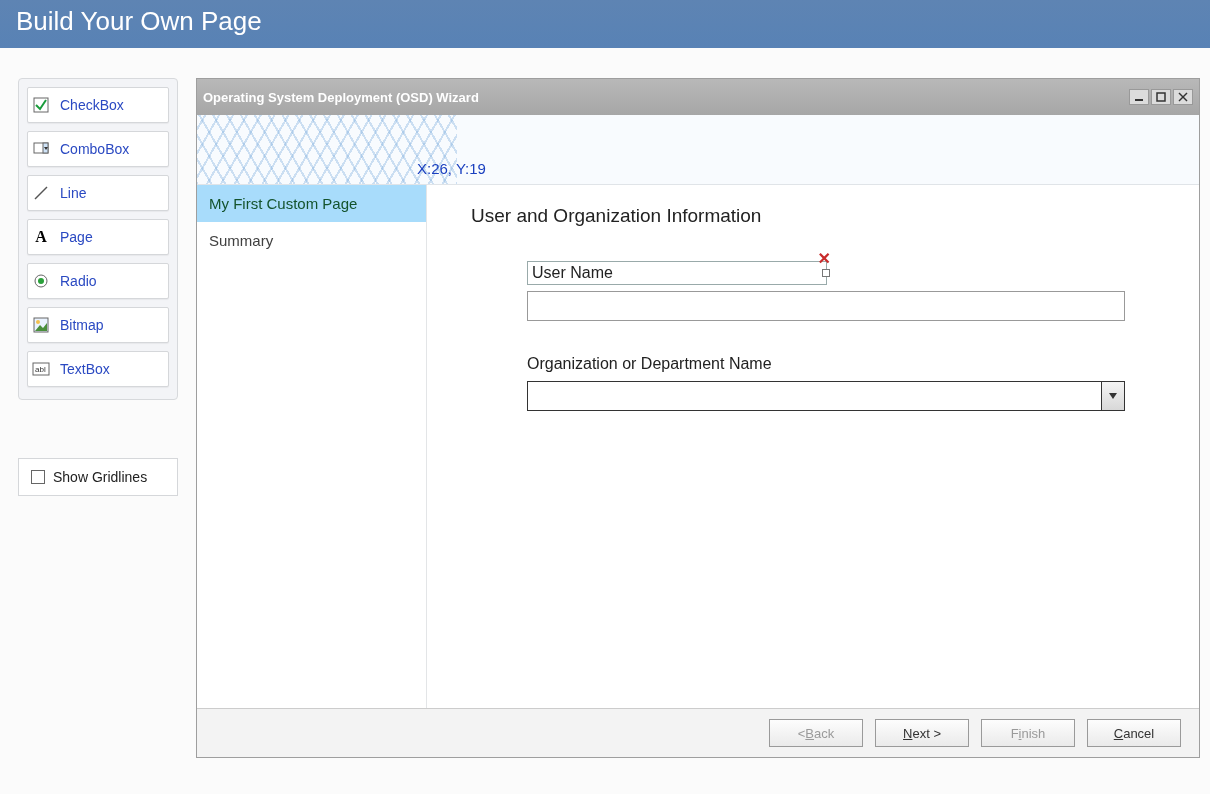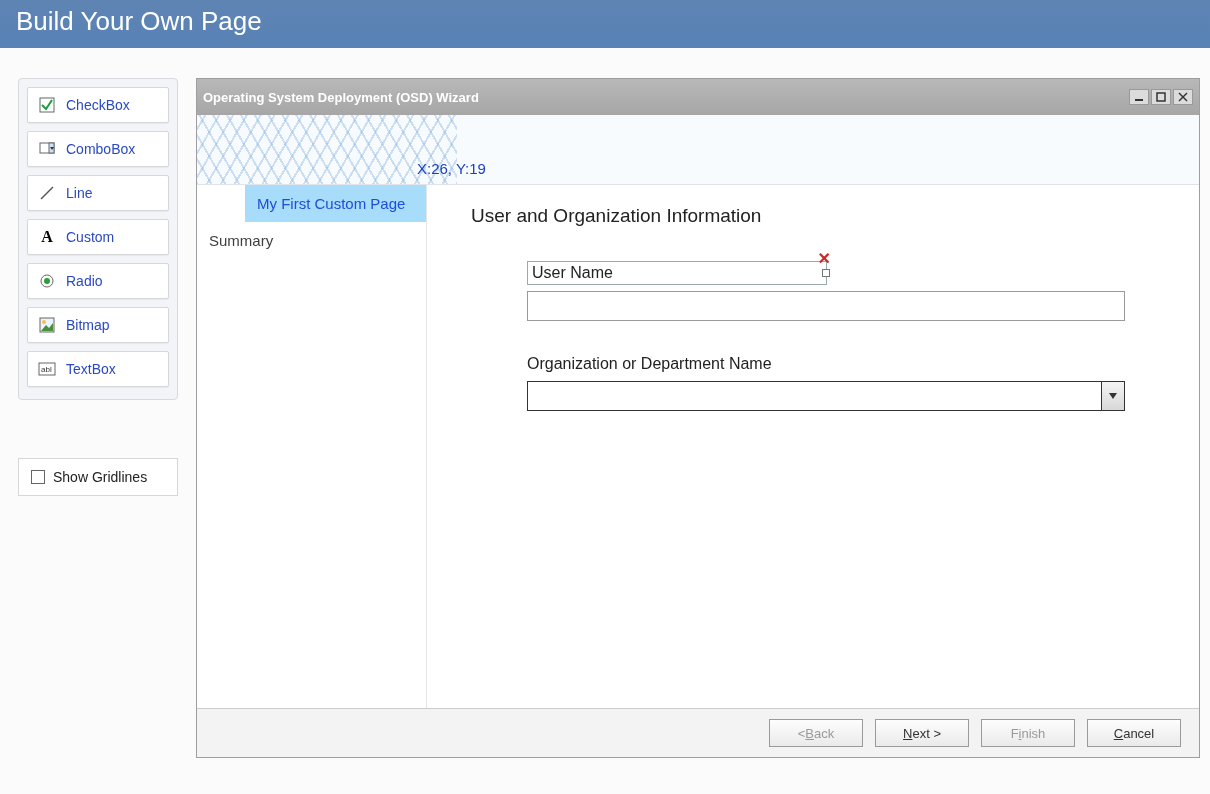--- a/index.html
+++ b/index.html
@@ -1,37 +1,37 @@
 <!DOCTYPE html>
 <html><head>
 <meta charset="utf-8">
 <style>
   * { box-sizing: border-box; margin: 0; padding: 0; }
   body { font-family: "Segoe UI", Tahoma, sans-serif; background: #fbfbfb; width: 1210px; height: 794px; overflow: hidden; }
   .header-banner { background: linear-gradient(to bottom, #5e84b3, #5882b5); color: #fff; font-size: 26px; font-weight: 300; padding: 6px 16px 8px; height: 48px; }
   .work-area { padding: 30px 10px 10px 18px; display: flex; gap: 18px; }
   
   .toolbox-panel { width: 160px; background: #f3f4f7; border: 1px solid #d7d9dc; border-radius: 4px; padding: 8px; }
-  .tool-item { display: flex; align-items: center; gap: 10px; background: #fff; border: 1px solid #d5d7da; border-radius: 2px; padding: 8px 10px; margin-bottom: 8px; cursor: pointer; font-size: 14px; color: #2a49c2; box-shadow: 0 1px 1px rgba(0,0,0,0.05); }
+  .tool-item { display: flex; align-items: center; gap: 10px; background: #fff; border: 1px solid #d5d7da; border-radius: 2px; padding: 8px 4px; margin-bottom: 8px; cursor: pointer; font-size: 14px; color: #2a49c2; box-shadow: 0 1px 1px rgba(0,0,0,0.05); }
   .tool-item:last-child { margin-bottom: 4px; }
   .tool-icon { width: 18px; height: 18px; display: inline-flex; align-items: center; justify-content: center; font-size: 12px; color: #333; }
   .gridlines-box { margin-top: 58px; width: 160px; background: #fff; border: 1px solid #d5d7da; padding: 10px 12px; display: flex; align-items: center; gap: 8px; font-size: 14px; color: #222; }
   .gridlines-check { width: 14px; height: 14px; border: 1px solid #666; display: inline-block; }
   
   .wizard-window { flex: 1; border: 1px solid #9e9e9e; background: #fff; position: relative; height: 680px; display: flex; flex-direction: column; }
   .wizard-titlebar { background: linear-gradient(to bottom, #b8b8b8, #a6a6a6); color: #fff; font-size: 13px; font-weight: bold; padding: 3px 6px; display: flex; align-items: center; justify-content: space-between; height: 36px; }
   .titlebar-controls { display: flex; gap: 0; }
   .titlebar-btn { width: 20px; height: 16px; background: #dcdcdc; border: 1px solid #999; margin-left: 2px; display: flex; align-items: center; justify-content: center; font-size: 10px; color: #333; cursor: pointer; }
   .wizard-banner { height: 70px; background: #f8fbfe; position: relative; border-bottom: 1px solid #e0e4e8; overflow: hidden; }
   .banner-mesh { position: absolute; top: 0; left: 0; width: 260px; height: 70px; background: repeating-linear-gradient(60deg, rgba(120,170,220,0.35) 0 2px, transparent 2px 12px), repeating-linear-gradient(-60deg, rgba(120,170,220,0.35) 0 2px, transparent 2px 12px); }
   .coords { position: absolute; left: 220px; top: 45px; color: #1a3fbf; font-size: 15px; }
   .wizard-body { flex: 1; display: flex; }
   .nav-pane { width: 230px; background: #fff; border-right: 1px solid #e3e5e7; }
   .nav-item { padding: 10px 12px; font-size: 15px; color: #404040; cursor: pointer; }
-  .nav-item.active { background: #a8dcfb; color: #1d4ed8; margin-left: 48px; }
+  .nav-item.active { background: #a8dcfb; color: #14532d; }
   .content-pane { flex: 1; padding: 20px 28px 20px 44px; position: relative; }
   .page-heading { font-size: 19px; color: #222; margin-bottom: 34px; }
   .form-label { font-size: 16px; color: #222; margin-bottom: 2px; }
   .selected-box { border: 1px solid #9aa; position: relative; }
   .handle { position: absolute; width: 8px; height: 8px; background: #fff; border: 1px solid #777; }
   .h-mr { top: 50%; right: -4px; transform: translateY(-50%); }
   .delete-x { position: absolute; top: -13px; right: -5px; color: #c82b2b; font-weight: bold; font-size: 16px; cursor: pointer; }
   .text-input { width: 598px; height: 30px; border: 1px solid #999; margin-top: 6px; margin-bottom: 34px; padding: 4px 6px; font-size: 14px; }
   .combo-wrap { display: flex; width: 598px; margin-top: 8px; }
   .combo-input { flex: 1; height: 30px; border: 1px solid #333; border-right: none; padding: 4px 6px; font-size: 14px; }
@@ -78,21 +78,21 @@
         <span class="tool-icon">
           <svg width="16" height="16">
               <line x1="2" y1="14" x2="14" y2="2" stroke="#555" stroke-width="1.5"></line>
             </svg>
         </span>
         <span>Line</span>
       </div>
 
       <div class="tool-item">
         <span class="tool-icon" style="font-family:'Times New Roman',serif;font-weight:bold;font-size:16px;color:#000;">A</span>
-        <span>Custom</span>
+        <span>Page</span>
       </div>
 
       <div class="tool-item">
         <span class="tool-icon">
           <svg width="16" height="16">
               <circle cx="8" cy="8" r="6" fill="#fff" stroke="#666"></circle>
               <circle cx="8" cy="8" r="3" fill="#2aa03a"></circle>
             </svg>
         </span>
         <span>Radio</span>

